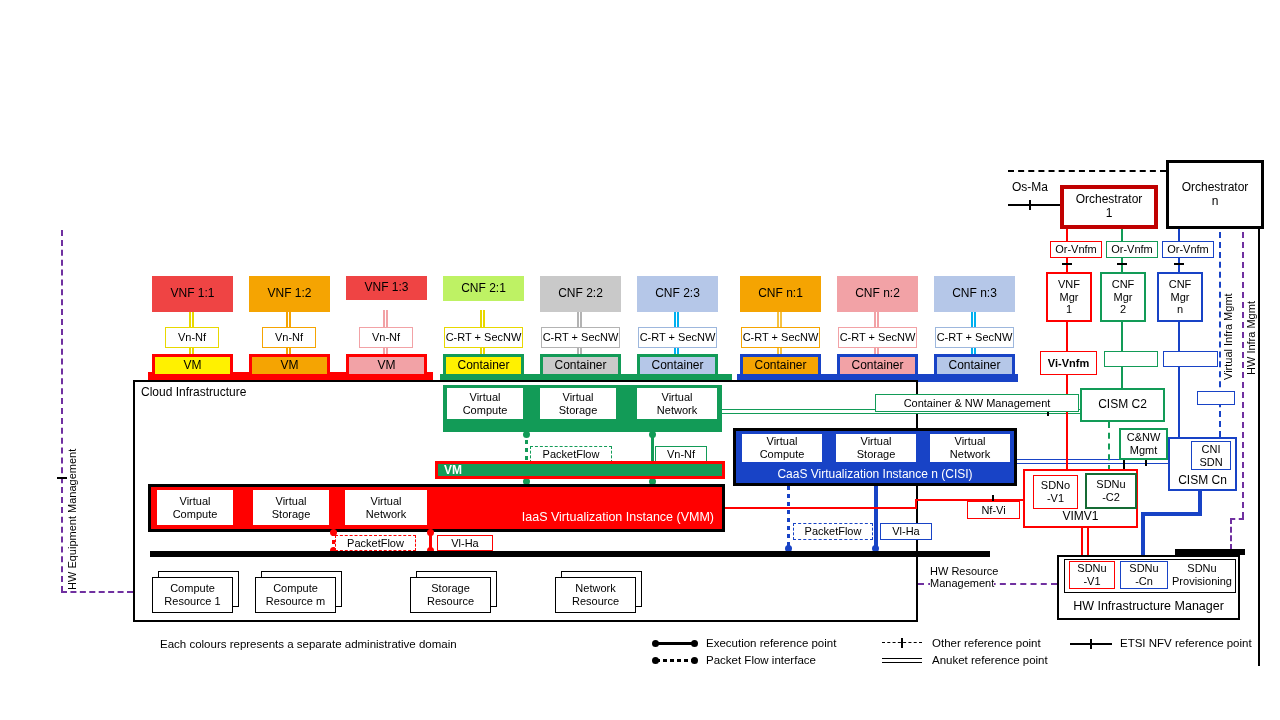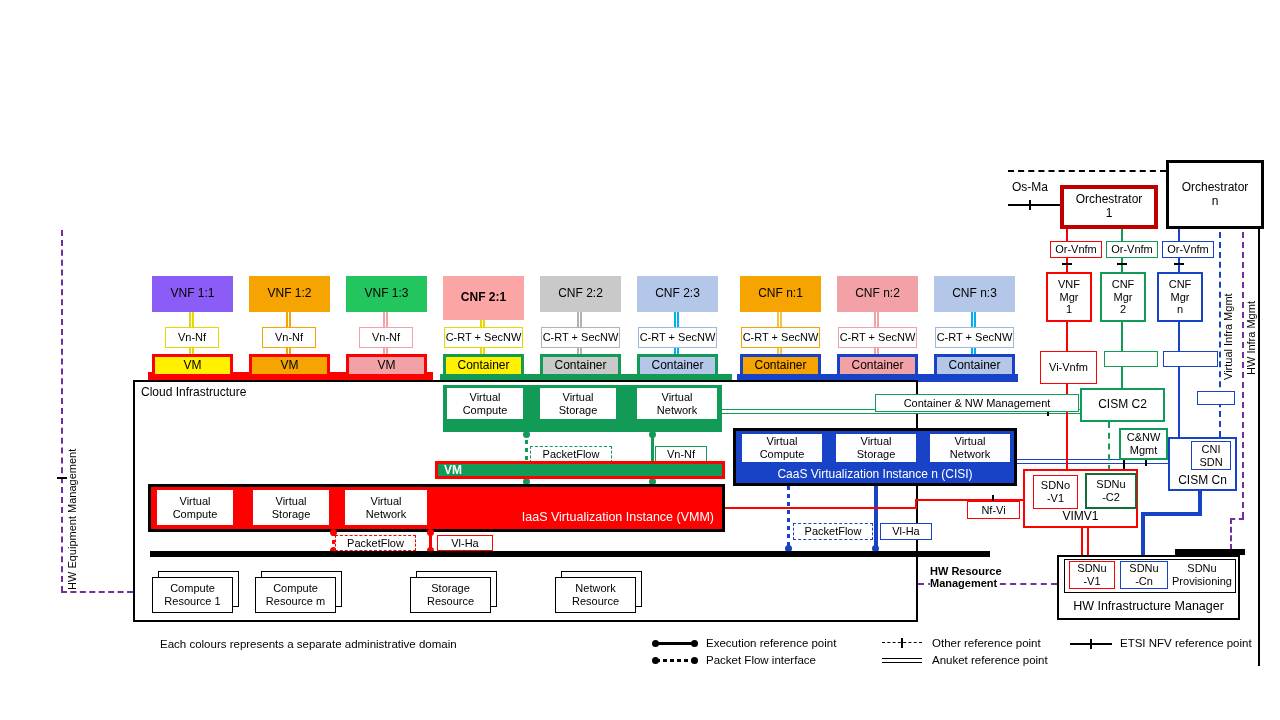--- a/index.html
+++ b/index.html
@@ -65,30 +65,30 @@
   <div class="abs" style="left: 189px; top: 310px; width: 5px; height: 46px; border-left: 2px solid rgb(232, 216, 0); border-right: 2px solid rgb(232, 216, 0); box-sizing: border-box; border-top-color: rgb(232, 216, 0); border-bottom-color: rgb(232, 216, 0);"></div>
   <div class="abs" style="left: 286px; top: 310px; width: 5px; height: 46px; border-left: 2px solid rgb(245, 164, 2); border-right: 2px solid rgb(245, 164, 2); box-sizing: border-box; border-top-color: rgb(245, 164, 2); border-bottom-color: rgb(245, 164, 2);"></div>
   <div class="abs" style="left: 383px; top: 310px; width: 5px; height: 46px; border-left: 2px solid rgb(242, 162, 166); border-right: 2px solid rgb(242, 162, 166); box-sizing: border-box; border-top-color: rgb(242, 162, 166); border-bottom-color: rgb(242, 162, 166);"></div>
   <div class="abs" style="left: 480px; top: 310px; width: 5px; height: 46px; border-left: 2px solid rgb(232, 216, 0); border-right: 2px solid rgb(232, 216, 0); box-sizing: border-box; border-top-color: rgb(232, 216, 0); border-bottom-color: rgb(232, 216, 0);"></div>
   <div class="abs" style="left: 577px; top: 310px; width: 5px; height: 46px; border-left: 2px solid rgb(179, 179, 179); border-right: 2px solid rgb(179, 179, 179); box-sizing: border-box; border-top-color: rgb(179, 179, 179); border-bottom-color: rgb(179, 179, 179);"></div>
   <div class="abs" style="left: 674px; top: 310px; width: 5px; height: 46px; border-left: 2px solid rgb(0, 176, 240); border-right: 2px solid rgb(0, 176, 240); box-sizing: border-box; border-top-color: rgb(0, 176, 240); border-bottom-color: rgb(0, 176, 240);"></div>
   <div class="abs" style="left: 777px; top: 310px; width: 5px; height: 46px; border-left: 2px solid rgb(245, 194, 66); border-right: 2px solid rgb(245, 194, 66); box-sizing: border-box; border-top-color: rgb(245, 194, 66); border-bottom-color: rgb(245, 194, 66);"></div>
   <div class="abs" style="left: 874px; top: 310px; width: 5px; height: 46px; border-left: 2px solid rgb(242, 162, 166); border-right: 2px solid rgb(242, 162, 166); box-sizing: border-box; border-top-color: rgb(242, 162, 166); border-bottom-color: rgb(242, 162, 166);"></div>
   <div class="abs" style="left: 971px; top: 310px; width: 5px; height: 46px; border-left: 2px solid rgb(0, 176, 240); border-right: 2px solid rgb(0, 176, 240); box-sizing: border-box; border-top-color: rgb(0, 176, 240); border-bottom-color: rgb(0, 176, 240);"></div>
 
-  <div class="box" style="left: 152px; top: 276px; width: 81px; height: 36px; font-size: 12px; background: #8b5cf6;">
+  <div class="box" style="left: 152px; top: 276px; width: 81px; height: 36px; font-size: 12px; background: #ef4444;">
       <span>VNF 1:1</span>
     </div>
   <div class="box" style="left: 249px; top: 276px; width: 81px; height: 36px; font-size: 12px; background: rgb(245, 164, 2);">
       <span>VNF 1:2</span>
     </div>
-  <div class="box" style="left: 346px; top: 276px; width: 81px; height: 36px; font-size: 12px; background: #22c55e;">
+  <div class="box" style="left: 346px; top: 276px; width: 81px; height: 24px; font-size: 12px; background: #ef4444;">
       <span>VNF 1:3</span>
     </div>
-  <div class="box" style="left: 443px; top: 276px; width: 81px; height: 44px; font-size: 12px; background: #fca5a5; font-weight: bold;">
+  <div class="box" style="left: 443px; top: 276px; width: 81px; height: 25px; font-size: 12px; background: #bef264;">
       <span>CNF 2:1</span>
     </div>
   <div class="box" style="left: 540px; top: 276px; width: 81px; height: 36px; font-size: 12px; background: rgb(201, 201, 201);">
       <span>CNF 2:2</span>
     </div>
   <div class="box" style="left: 637px; top: 276px; width: 81px; height: 36px; font-size: 12px; background: rgb(181, 199, 232);">
       <span>CNF 2:3</span>
     </div>
   <div class="box" style="left: 740px; top: 276px; width: 81px; height: 36px; font-size: 12px; background: rgb(245, 164, 2);">
       <span>CNF n:1</span>
@@ -296,21 +296,21 @@
     <span>CNF</span>
       <span>Mgr</span>
       <span>2</span>
     </div>
   <div class="box col" style="left:1157px;top:272px;width:46px;height:50px;border:2px solid #1843C6;">
     <span>CNF</span>
       <span>Mgr</span>
       <span>n</span>
     </div>
 
-  <div class="box" style="left:1040px;top:351px;width:57px;height:33px;border:1.5px solid #FF0000;">
+  <div class="box" style="left:1040px;top:351px;width:57px;height:24px;border:1.5px solid #FF0000;font-weight:bold;">
     <span>Vi-Vnfm</span>
     </div>
   <div class="box" style="left:1104px;top:351px;width:54px;height:16px;border:1.5px solid #129B57;"></div>
   <div class="box" style="left:1163px;top:351px;width:55px;height:16px;border:1.5px solid #1843C6;"></div>
 
   <div class="dash-v" style="left:1219px;top:232px;height:205px;border-color:#1843C6;"></div>
   <div class="vtext" style="left:1222px;top:255px;height:125px;">Virtual Infra Mgmt</div>
   <div class="dash-v" style="left:1242px;top:232px;height:286px;border-color:#7030A0;"></div>
   <div class="dash-h" style="left:1230px;top:518px;width:14px;border-color:#7030A0;"></div>
   <div class="dash-v" style="left:1230px;top:518px;height:32px;border-color:#7030A0;"></div>
@@ -360,21 +360,21 @@
     <div class="abs" style="left:0;right:0;bottom:3px;text-align:center;font-size:12px;">VIMV1</div>
   </div>
 
   <div class="abs" style="left:1081px;top:528px;width:8px;height:28px;border-left:2px solid #FF0000;border-right:2px solid #FF0000;box-sizing:border-box;"></div>
 
   <div class="vline" style="left:1198px;top:491px;width:4px;height:23px;background:#1843C6;"></div>
   <div class="hline" style="left:1141px;top:512px;width:61px;height:4px;background:#1843C6;"></div>
   <div class="vline" style="left:1141px;top:512px;width:4px;height:44px;background:#1843C6;"></div>
 
   <div class="dash-h" style="left:918px;top:583px;width:139px;border-color:#7030A0;"></div>
-  <div class="abs col" style="position:absolute;left:930px;top:565px;width:96px;display:flex;text-align:right;align-items:flex-start;font-weight:bold;">
+  <div class="abs col" style="position:absolute;left:930px;top:565px;width:96px;display:flex;text-align:right;align-items:flex-start;">
     <span style="background:#fff;">HW Resource</span>
     <span style="background:#fff;">Management</span>
     </div>
 
   <div class="hline" style="left:1175px;top:549px;width:70px;height:6px;"></div>
   <div class="abs" style="left:1057px;top:555px;width:183px;height:65px;border:2px solid #000;box-sizing:border-box;background:#fff;">
     <div class="abs" style="left:5px;top:2px;width:172px;height:34px;border:1.5px solid #000;box-sizing:border-box;">
       <div class="box col" style="left:4px;top:1px;width:46px;height:28px;border:1.5px solid #FF0000;">
         <span>SDNu</span>
           <span>-V1</span>

